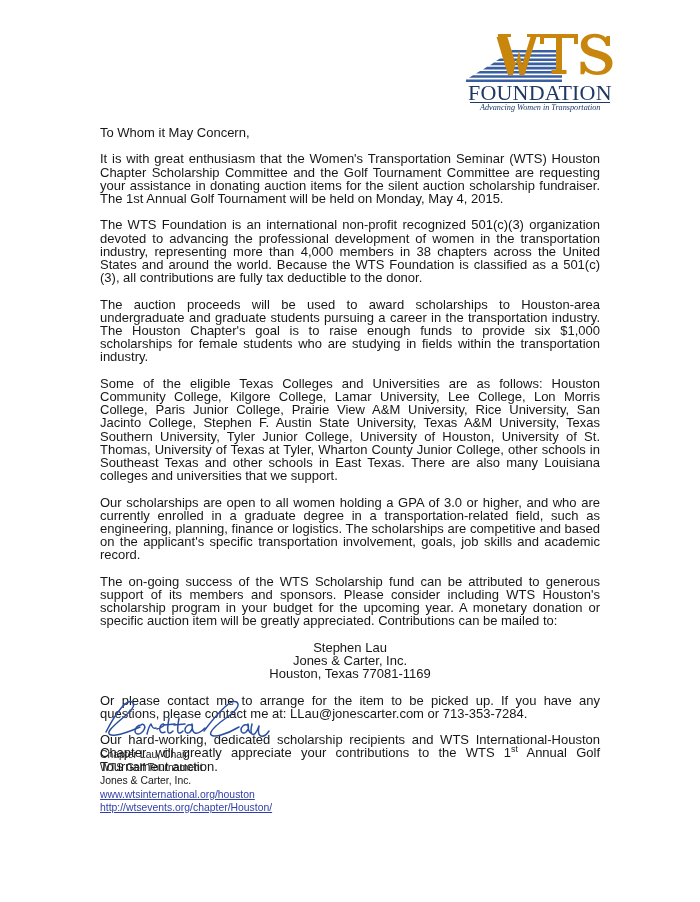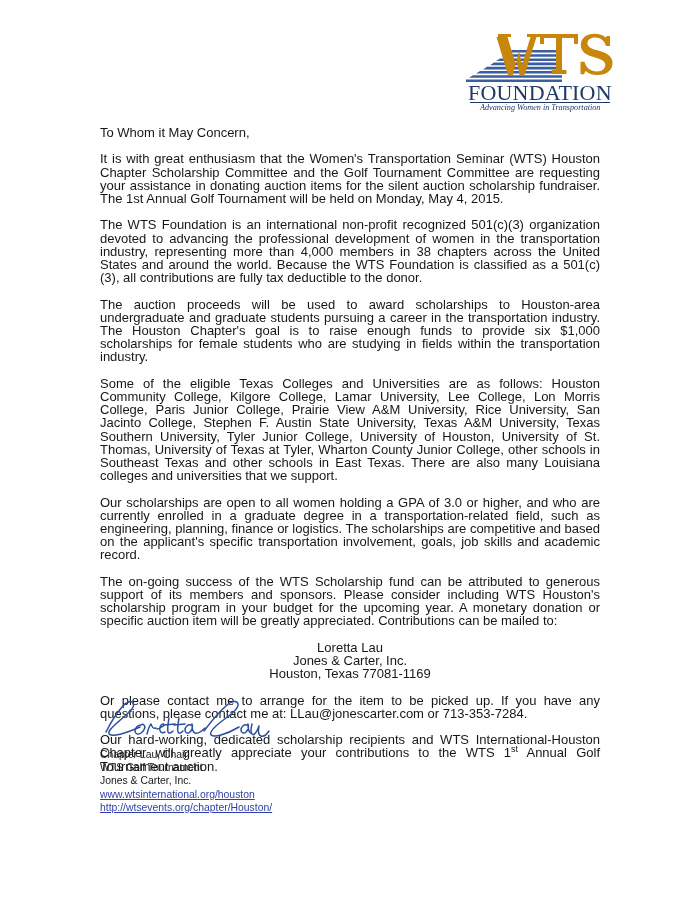--- a/index.html
+++ b/index.html
@@ -182,21 +182,21 @@
     <p class="salutation">To Whom it May Concern,</p>
 
     <p class="para">It is with great enthusiasm that the Women's Transportation Seminar (WTS) Houston Chapter Scholarship Committee and the Golf Tournament Committee are requesting your assistance in donating auction items for the silent auction scholarship fundraiser.  The 1st Annual Golf Tournament will be held on Monday, May 4, 2015.</p>
     <p class="para">The WTS Foundation is an international non-profit recognized 501(c)(3) organization devoted to advancing the professional development of women in the transportation industry, representing more than 4,000 members in 38 chapters across the United States and around the world.   Because the WTS Foundation is classified as a 501(c)(3), all contributions are fully tax deductible to the donor.</p>
     <p class="para">The auction proceeds will be used to award scholarships to Houston-area undergraduate and graduate students pursuing a career in the transportation industry.  The Houston Chapter's goal is to raise enough funds to provide six $1,000 scholarships for female students who are studying in fields within the transportation industry.</p>
     <p class="para">Some of the eligible Texas Colleges and Universities are as follows:  Houston Community College, Kilgore College, Lamar University, Lee College, Lon Morris College, Paris Junior College, Prairie View A&amp;M University, Rice University, San Jacinto College, Stephen F. Austin State University, Texas A&amp;M University, Texas Southern University, Tyler Junior College, University of Houston, University of St. Thomas, University of Texas at Tyler, Wharton County Junior College, other schools in Southeast Texas and other schools in East Texas.  There are also many Louisiana colleges and universities that we support.</p>
     <p class="para">Our scholarships are open to all women holding a GPA of 3.0 or higher, and who are currently enrolled in a graduate degree in a transportation-related field, such as engineering, planning, finance or logistics. The scholarships are competitive and based on the applicant's specific transportation involvement, goals, job skills and academic record.</p>
     <p class="para">The on-going success of the WTS Scholarship fund can be attributed to generous support of its members and sponsors. Please consider including WTS Houston's scholarship program in your budget for the upcoming year.  A monetary donation or specific auction item will be greatly appreciated. Contributions can be mailed to:</p>
 
     <div class="addr">
-      <div>Loretta Lau</div>
+      <div>Stephen Lau</div>
       <div>Jones &amp; Carter, Inc.</div>
       <div>Houston, Texas 77081-1169</div>
     </div>
 
     <p class="para"><span>Or please contact me to arrange for the item to be picked up.  If you have any questions, please contact me at: </span><b class="strong">LLau@jonescarter.com</b><span> or </span><b class="strong">713-353-7284</b><span>.</span></p>
 
     <p class="para"><span>Our hard-working, dedicated scholarship recipients and WTS International-Houston Chapter will greatly appreciate your contributions to the WTS 1</span><sup class="ord">st</sup><span> Annual Golf Tournament auction.</span></p>
   </div>
 
   <div class="sig-area">

